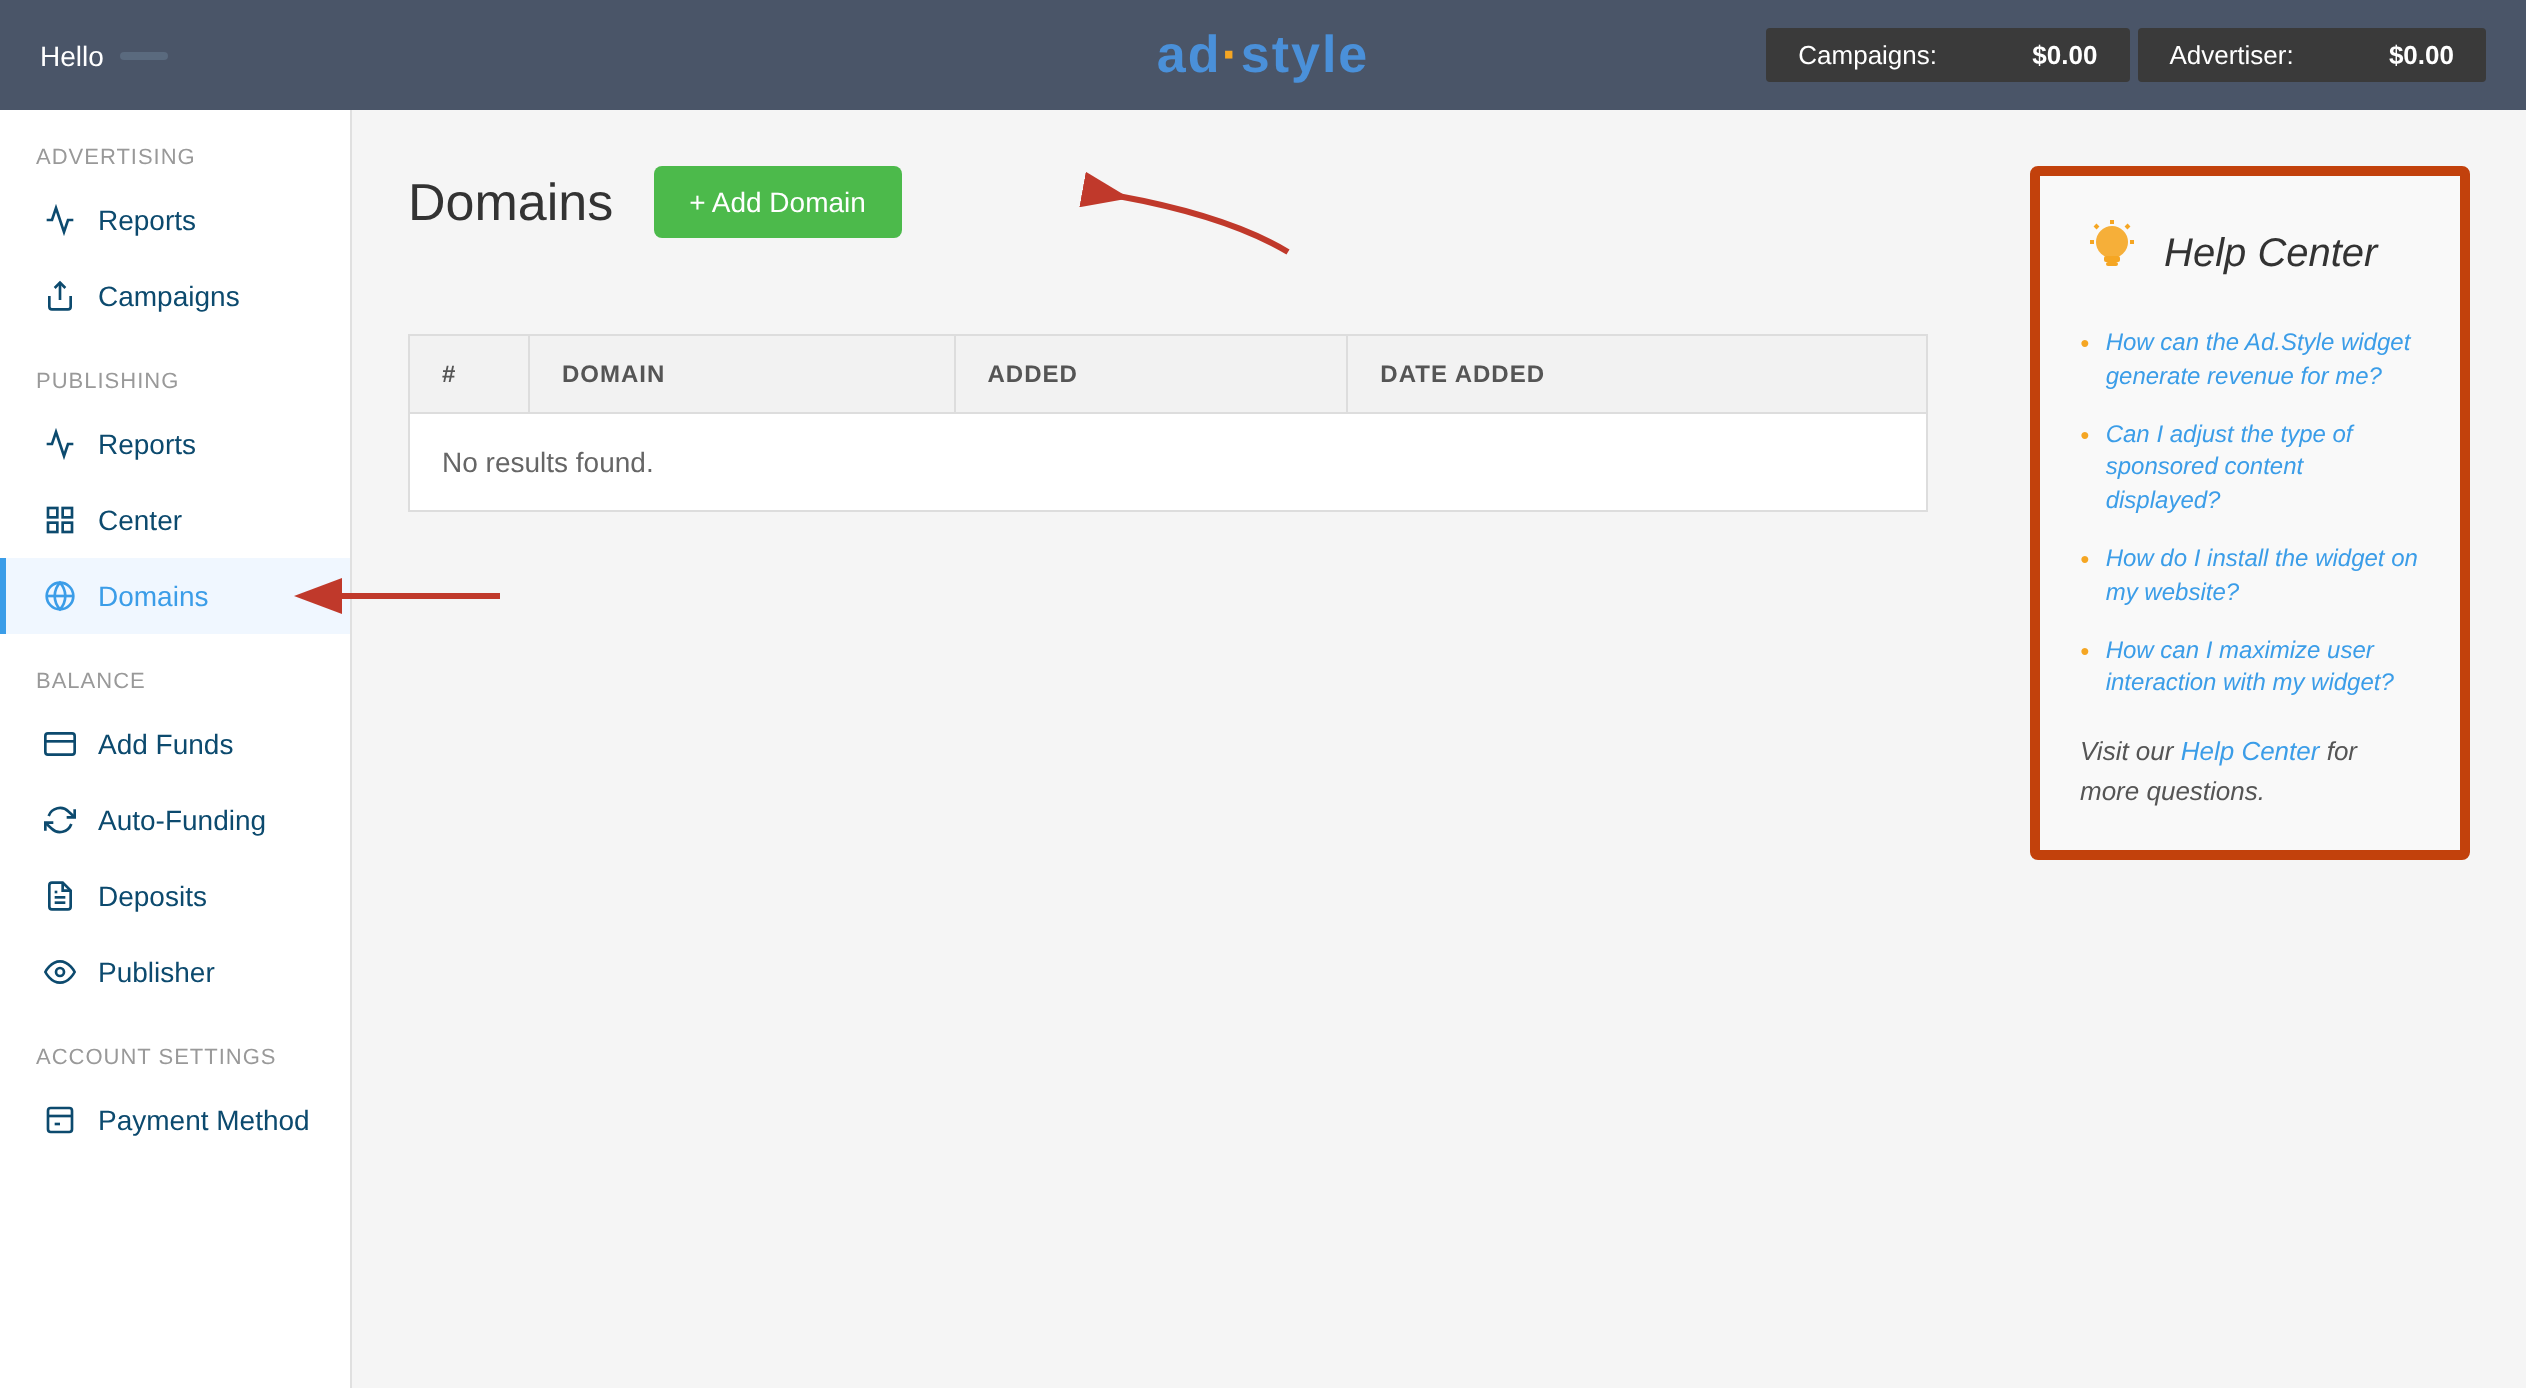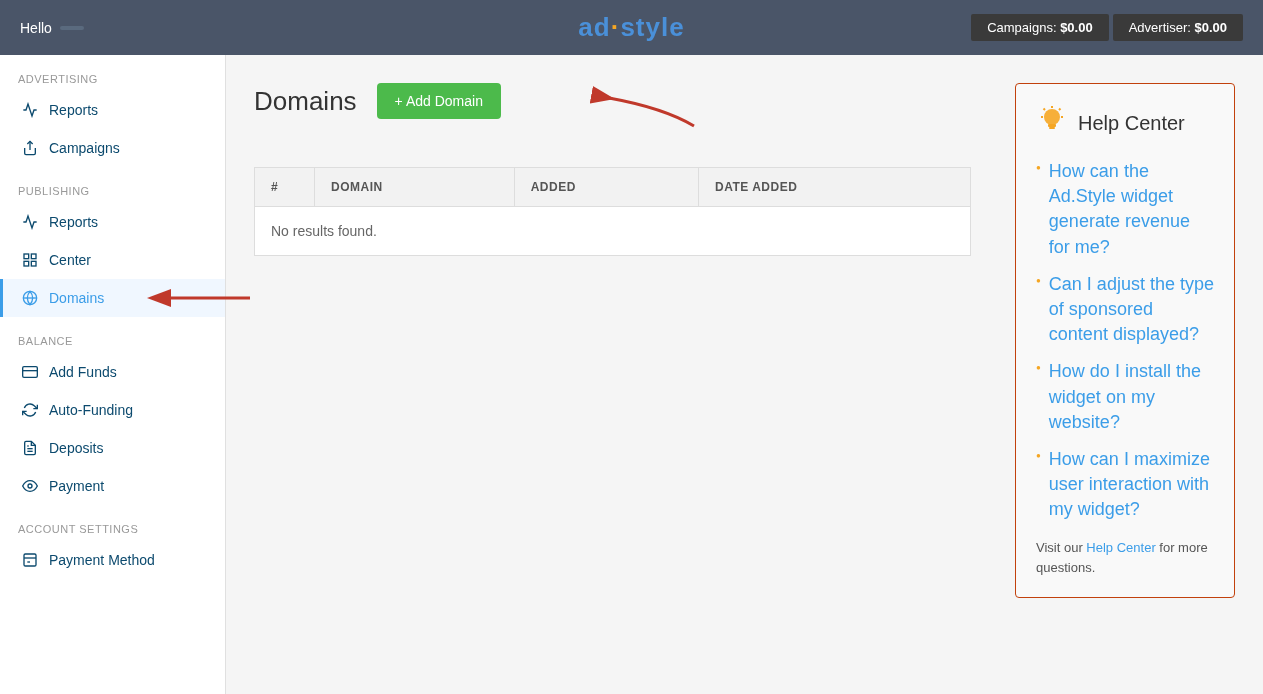--- a/index.html
+++ b/index.html
@@ -45,31 +45,32 @@
     }
     .balance-box {
       background: #3a3a3a;
       color: #fff;
       padding: 6px 16px;
       font-size: 13px;
       border-radius: 2px;
     }
     .balance-box strong {
       font-weight: bold;
+      margin-left: 44px;
     }
 
     
     .layout {
       display: flex;
       min-height: calc(100vh - 55px);
     }
 
     
     .sidebar {
-      width: 226px;
+      width: 176px;
       background: #fff;
       border-right: 1px solid #e0e0e0;
       padding: 0;
       flex-shrink: 0;
     }
     .sidebar-section-label {
       font-size: 11px;
       color: #999;
       text-transform: uppercase;
       letter-spacing: 0.5px;
@@ -165,23 +166,24 @@
     }
 
     
     .right-panel {
       width: 240px;
       flex-shrink: 0;
       padding: 0 0 0 20px;
     }
     .help-center-box {
       background: #f9f9f9;
-      border: 1px solid #c2410c;
+      border: 5px solid #c2410c;
       border-radius: 4px;
       padding: 20px;
+      font-style: italic;
     }
     .help-center-header {
       display: flex;
       align-items: center;
       gap: 10px;
       margin-bottom: 16px;
     }
     .help-center-icon {
       font-size: 26px;
       color: #f5a623;
@@ -204,21 +206,21 @@
     .help-links li::before {
       content: '●';
       color: #f5a623;
       font-size: 8px;
       margin-top: 4px;
       flex-shrink: 0;
     }
     .help-links a {
       color: #3b9de8;
       text-decoration: none;
-      font-size: 18px;
+      font-size: 12px;
       line-height: 1.4;
     }
     .help-footer {
       font-size: 13px;
       color: #555;
       line-height: 1.5;
     }
     .help-footer a {
       color: #3b9de8;
       text-decoration: none;
@@ -348,21 +350,21 @@
       </span>
       <span>Deposits</span>
     </div>
     <div class="sidebar-item">
       <span class="icon">
         <svg width="16" height="16" viewBox="0 0 24 24" fill="none" stroke="currentColor" stroke-width="2">
             <path d="M1 12s4-8 11-8 11 8 11 8-4 8-11 8-11-8-11-8z"></path>
             <circle cx="12" cy="12" r="3"></circle>
           </svg>
       </span>
-      <span>Payment</span>
+      <span>Publisher</span>
     </div>
 
     <div class="sidebar-section-label">Account Settings</div>
 
     <div class="sidebar-item">
       <span class="icon">
         <svg width="16" height="16" viewBox="0 0 24 24" fill="none" stroke="currentColor" stroke-width="2">
             <rect x="3" y="3" width="18" height="18" rx="2"></rect>
             <path d="M3 9h18"></path>
             <path d="M8 15h4"></path>

